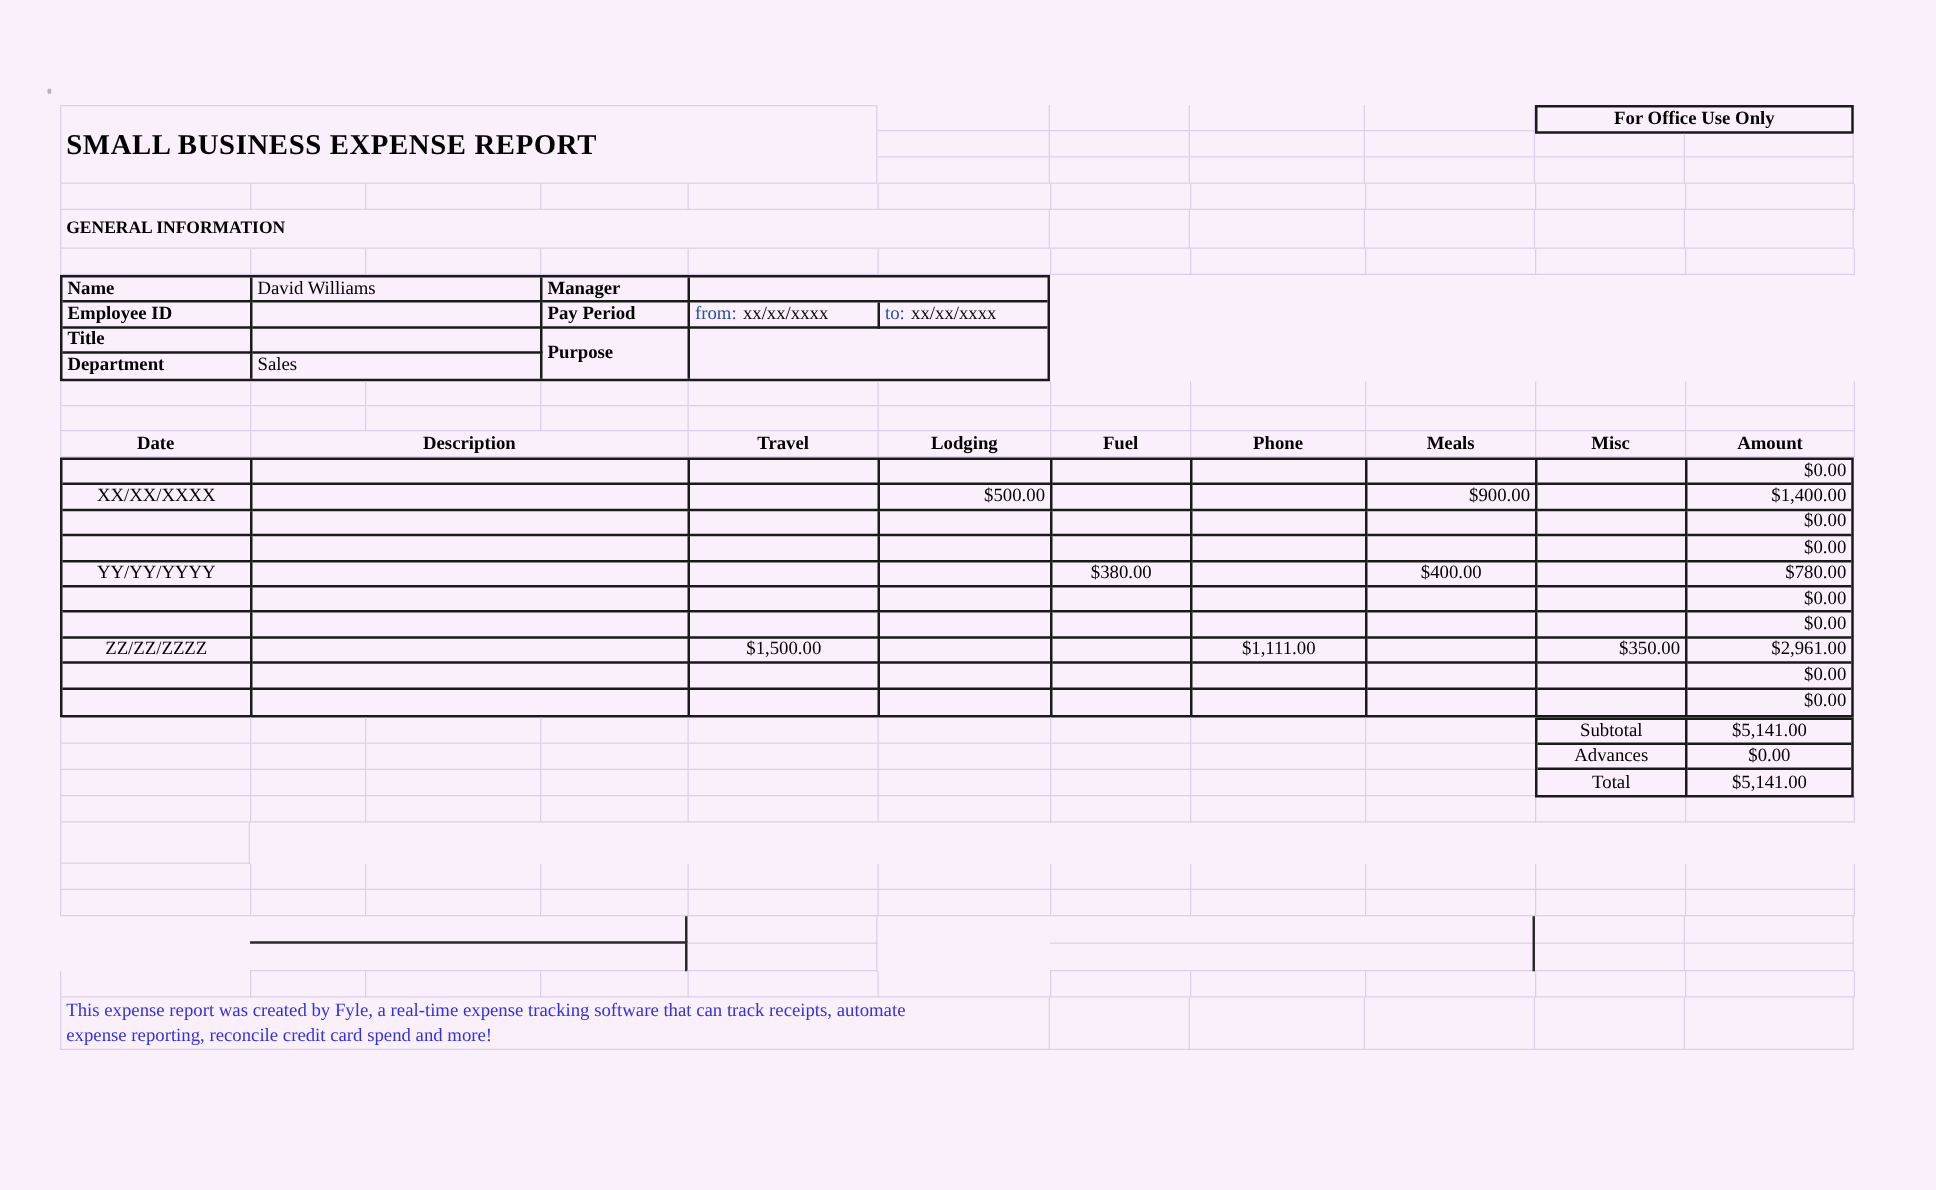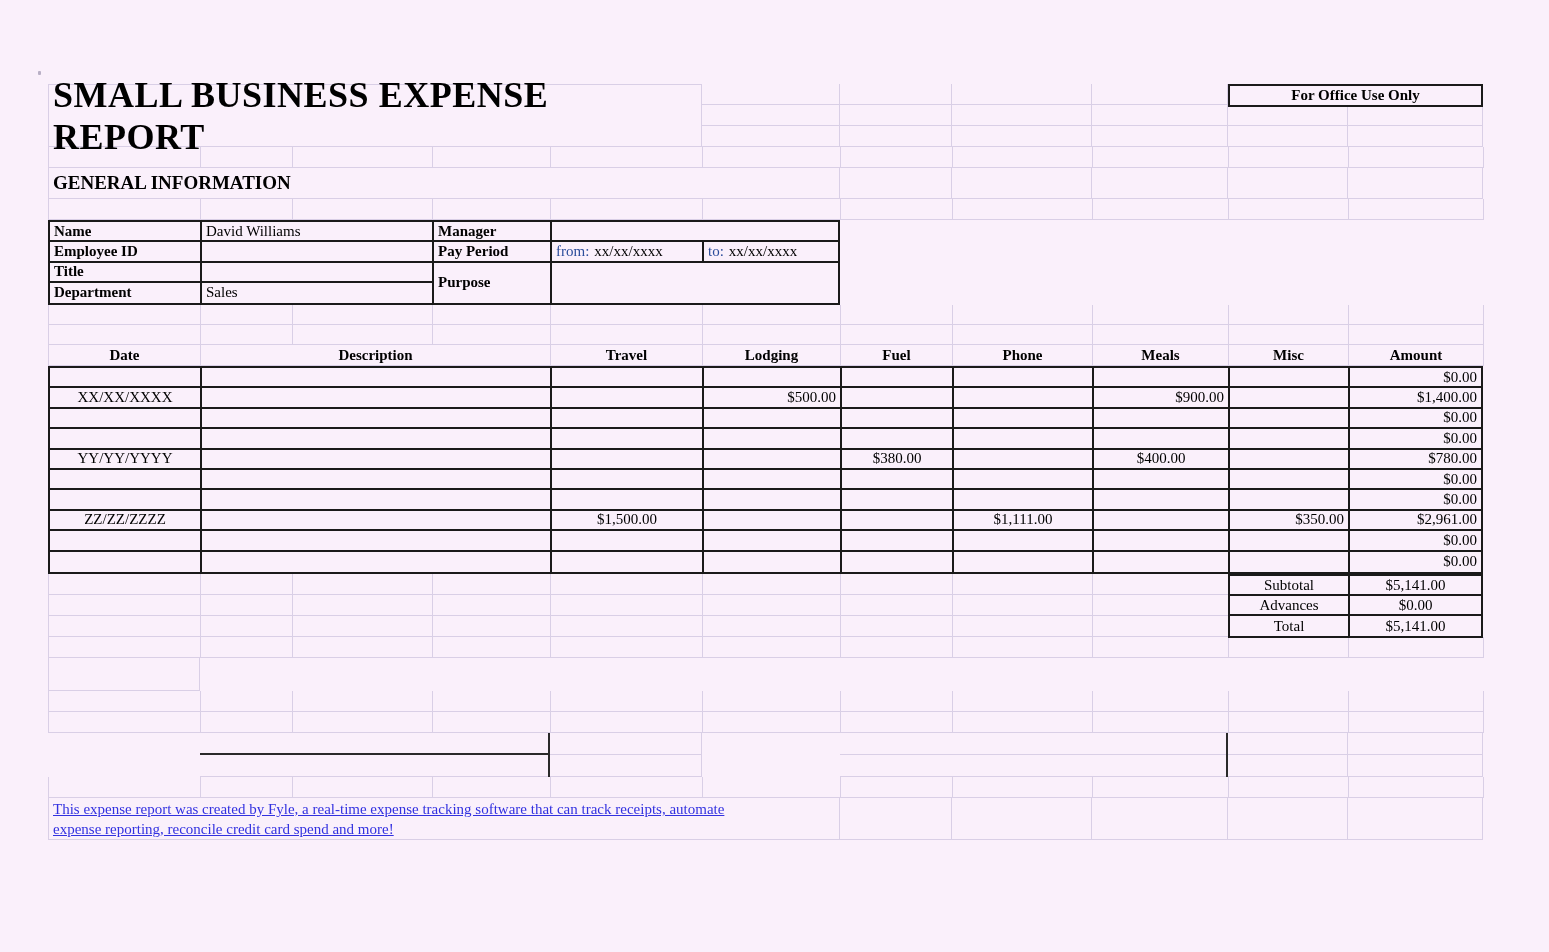--- a/index.html
+++ b/index.html
@@ -20,32 +20,32 @@
   
   .bkgrid{position:absolute;display:grid;border:2px solid var(--ink2);box-sizing:border-box;}
   .gcell,.dc,.tcell{border-right:2px solid var(--ink2);border-bottom:2px solid var(--ink2);
          box-sizing:border-box;display:flex;align-items:center;font-size:15px;overflow:hidden;}
   .nr{border-right:none!important;}
   .nb{border-bottom:none!important;}
   .b{font-weight:bold;}
   .pl{padding-left:4px;}
   .ce{justify-content:center;}
   .ri{justify-content:flex-end;padding-right:4px;}
-  .title-cell{display:flex;align-items:center;font-weight:bold;font-size:36px;letter-spacing:.5px;padding-left:4px;background:var(--bg);}
-  .gi-head{display:flex;align-items:center;font-weight:bold;font-size:19px;padding-left:4px;}
+  .title-cell{display:flex;align-items:center;font-weight:bold;font-size:23px;letter-spacing:.5px;padding-left:4px;background:var(--bg);}
+  .gi-head{display:flex;align-items:center;font-weight:bold;font-size:14px;padding-left:4px;}
   .officebox{border:2px solid var(--ink2);display:flex;align-items:center;justify-content:center;
              font-weight:bold;font-size:15px;}
   .navy{color:var(--blue);}
   .val-gap{margin-left:5px;}
   .receipts{display:flex;align-items:center;justify-content:center;font-weight:bold;font-size:19px;color:var(--navy);}
   .bigcell{display:flex;align-items:center;justify-content:center;font-weight:bold;font-size:16px;}
   .sigline{border-bottom:2px solid #2a2a2a;}
   .vline{position:absolute;width:2px;background:#2a2a2a;}
   .footer-cell{font-size:15px;padding:2px 4px;line-height:1.33;}
-  .linkline{color:var(--link);text-decoration:underline;white-space:nowrap;}
+  .linkline{color:var(--link);white-space:nowrap;}
   .artifact{position:absolute;width:3px;height:4px;background:#b9b0c6;border-radius:1px;}
 </style>
 </head>
 <body>
 
 <div class="canvas">
 
   <div class="artifact" style="left:38px;top:71px;"></div>
 
   <div class="abs title-cell fullb" style="left:48px;top:84px;width:654px;height:63px;">SMALL BUSINESS EXPENSE REPORT</div>

